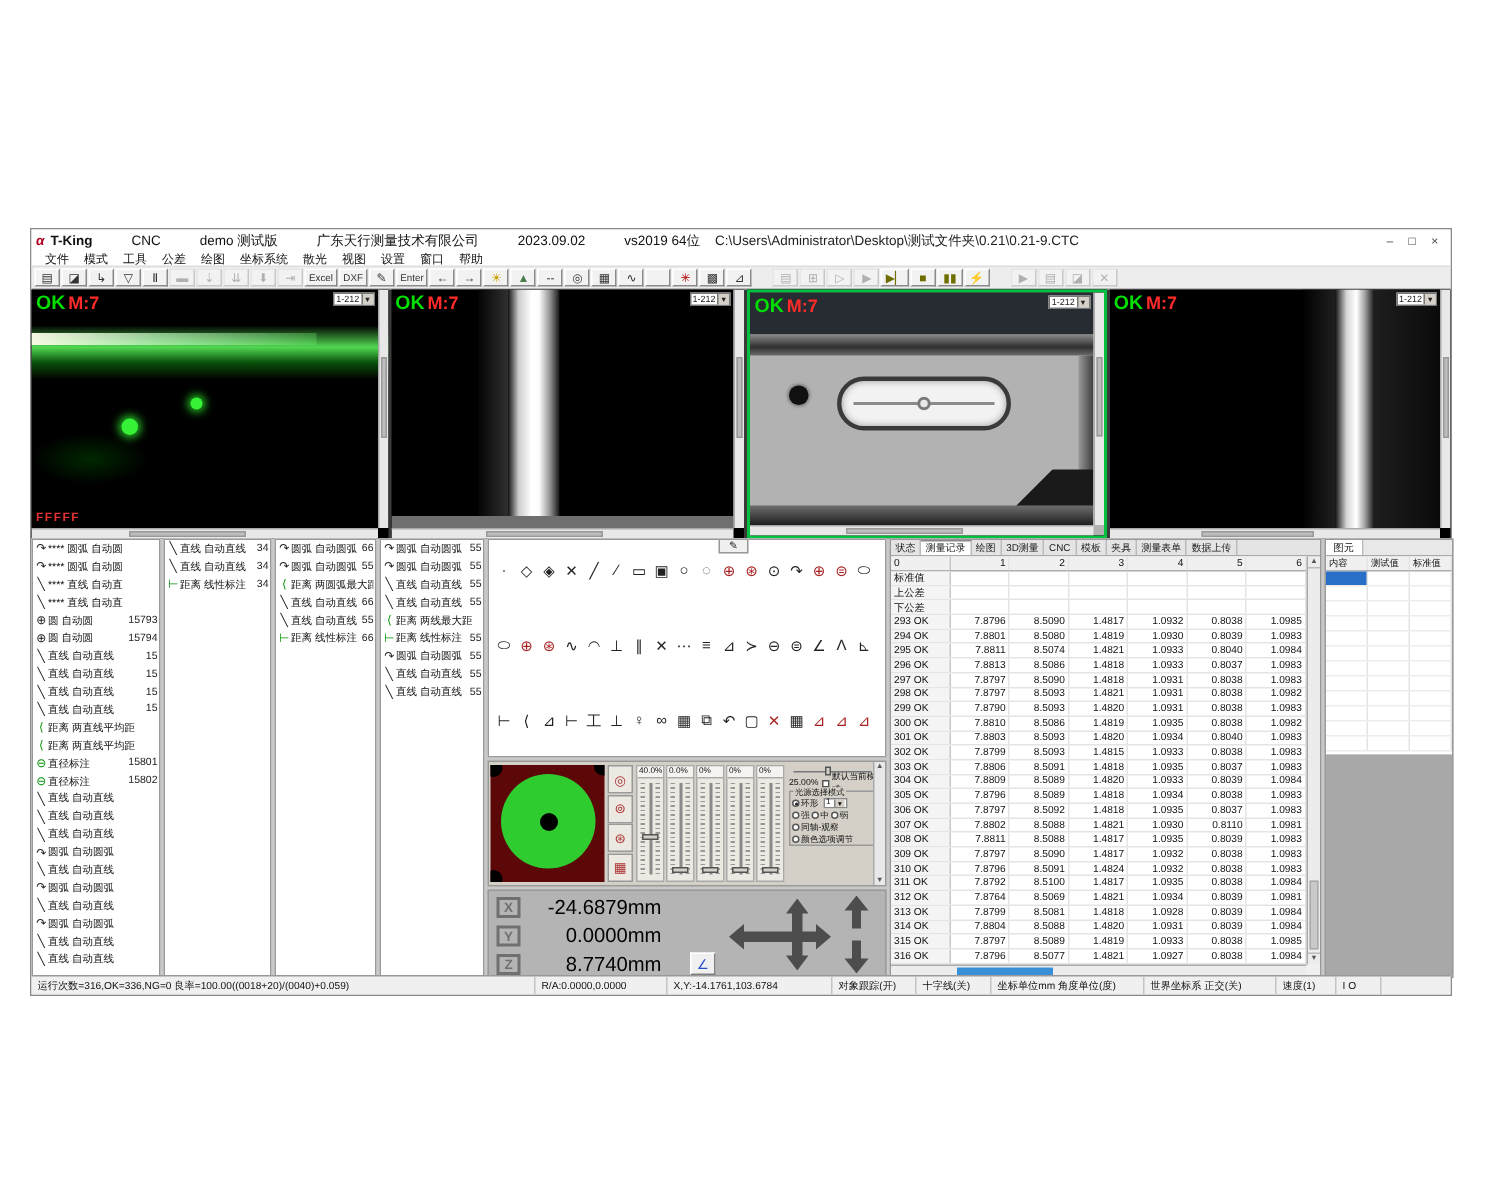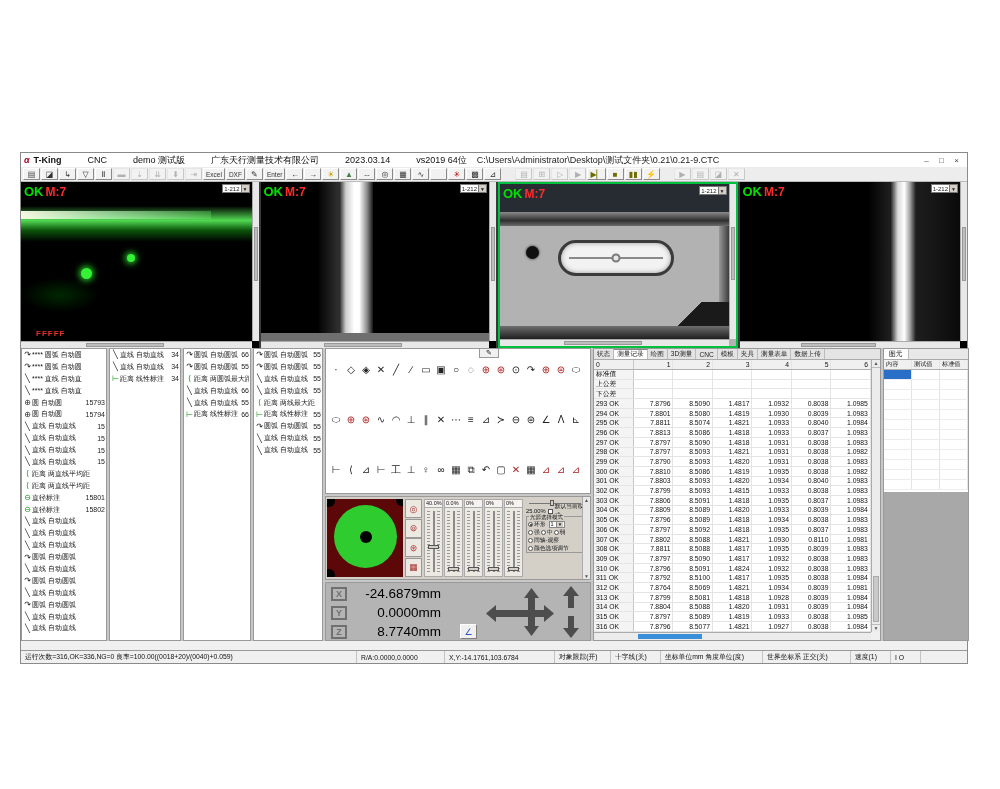--- a/index.html
+++ b/index.html
@@ -43,21 +43,21 @@
   
   .c1-band{position:absolute;left:0;right:0;top:24px;height:36px;
     background:linear-gradient(to bottom,rgba(0,80,0,0),rgba(86,228,86,.95) 40%,rgba(20,150,20,.55) 68%,rgba(0,40,0,0));}
   .c1-core{position:absolute;left:0;right:20%;top:29px;height:8px;
     background:linear-gradient(to right,rgba(255,255,235,.95),rgba(205,255,205,.65) 45%,rgba(110,240,110,.3));}
   .c1-low{position:absolute;left:0;width:55%;top:96px;height:34px;
     background:radial-gradient(closest-side at 30% 50%,rgba(0,130,0,.30),transparent);}
   .cdot{position:absolute;border-radius:50%;background:#36f236;box-shadow:0 0 6px 2px rgba(50,255,50,.75);}
   .c1-d1{left:60px;top:86px;width:11px;height:11px;}
   .c1-d2{left:106px;top:72px;width:8px;height:8px;}
-  .c1-extra{position:absolute;left:15px;bottom:10px;color:#e53030;font-size:8px;font-weight:bold;letter-spacing:1px;z-index:7;}
+  .c1-extra{position:absolute;left:3px;bottom:10px;color:#e53030;font-size:8px;font-weight:bold;letter-spacing:1px;z-index:7;}
   
   .c2-edge{position:absolute;left:58px;width:20px;top:0;bottom:7px;background:linear-gradient(to right,#050505,#303030);}
   .c2-stripe{position:absolute;left:78px;width:34px;top:0;bottom:7px;
     background:linear-gradient(to right,#1d1d1d,#cdcdcd 20%,#fff 45%,#fdfdfd 60%,#8f8f8f 82%,#161616);}
   .c2-bot{position:absolute;left:0;right:7px;bottom:7px;height:8px;background:#6f6f6f;}
   
   .c3-body{position:absolute;inset:0;background:#b2b2b2;}
   .c3-sky{position:absolute;left:0;right:0;top:0;height:28px;background:#262c31;}
   .c3-top{position:absolute;left:0;right:0;top:28px;height:14px;background:linear-gradient(to bottom,#8a8a8a,#2f2f2f 60%,#6b6b6b);}
   .c3-slot{position:absolute;left:58px;top:56px;width:116px;height:36px;border-radius:18px;background:#f2f2f2;
@@ -175,29 +175,42 @@
 
 <div class="page">
   <div class="app">
 
     <div class="titlebar">
       <span class="logo">α</span>
       <span class="t-app">T-King</span>
       <span class="t-sp">CNC</span>
       <span class="t-sp">demo 测试版</span>
       <span class="t-sp">广东天行测量技术有限公司</span>
-      <span class="t-sp">2023.03.14</span>
+      <span class="t-sp">2023.09.02</span>
       <span class="t-sp">vs2019 64位</span>
       <span class="t-path">C:\Users\Administrator\Desktop\测试文件夹\0.21\0.21-9.CTC</span>
       <span class="t-fill"></span>
       <span class="wbtn">–</span>
       <span class="wbtn">□</span>
       <span class="wbtn">×</span>
     </div>
 
+    <div class="menubar" id="menubar">
+        <span class="mitem">文件</span>
+        <span class="mitem">模式</span>
+        <span class="mitem">工具</span>
+        <span class="mitem">公差</span>
+        <span class="mitem">绘图</span>
+        <span class="mitem">坐标系统</span>
+        <span class="mitem">散光</span>
+        <span class="mitem">视图</span>
+        <span class="mitem">设置</span>
+        <span class="mitem">窗口</span>
+        <span class="mitem">帮助</span>
+      </div>
 
     <div class="toolbar" id="toolbar">
         <span class="tbtn">▤</span>
         <span class="tbtn">◪</span>
         <span class="tbtn">↳</span>
         <span class="tbtn">▽</span>
         <span class="tbtn">Ⅱ</span>
         <span class="tbtn dis">▬</span>
         <span class="tbtn dis">⇣</span>
         <span class="tbtn dis">⇊</span>

